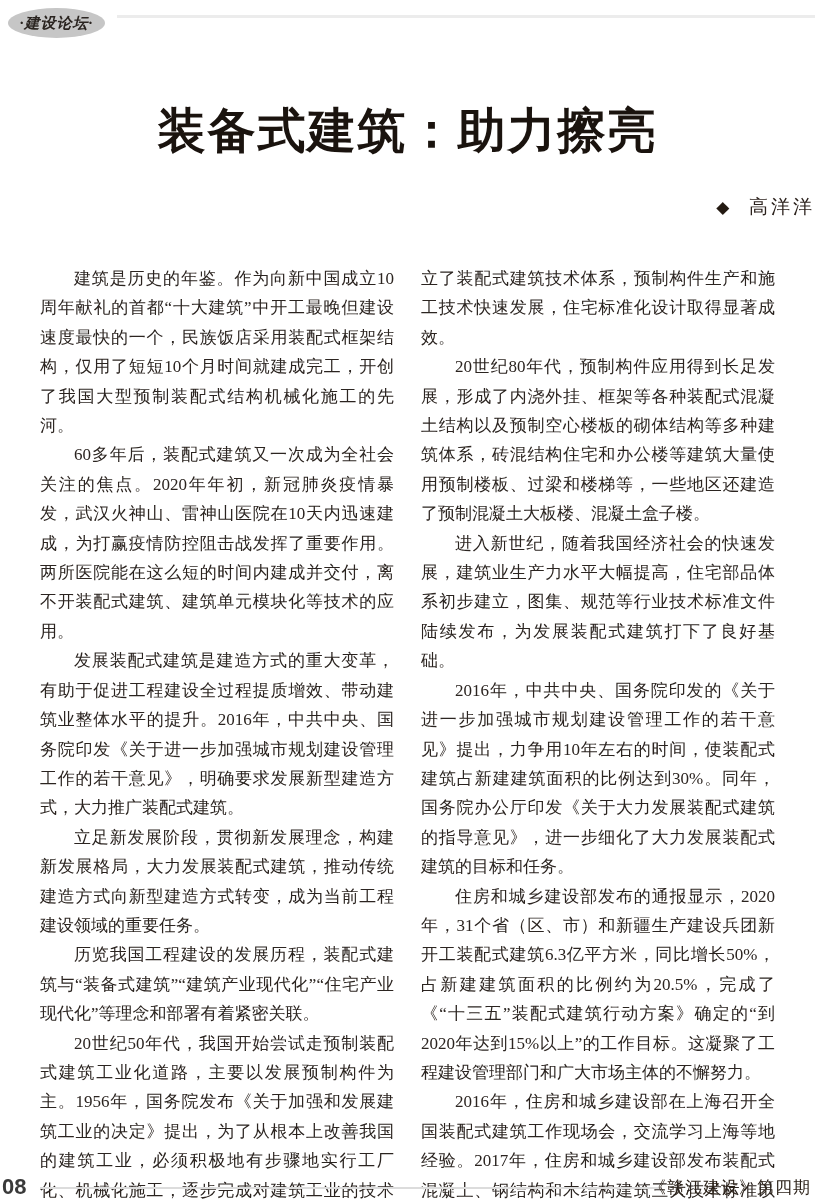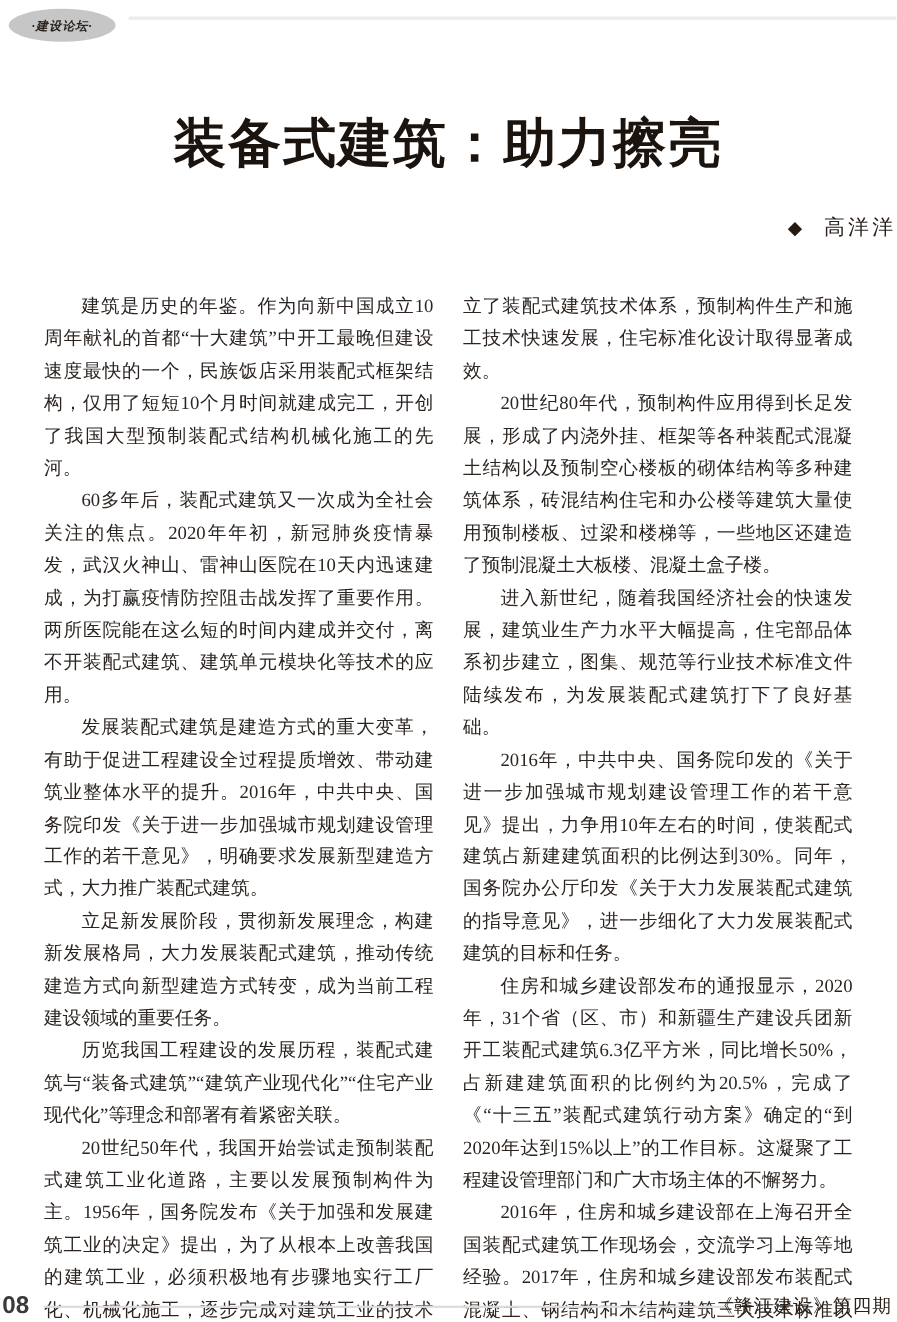--- a/index.html
+++ b/index.html
@@ -23,21 +23,21 @@
     top: 8px;
     width: 97px;
     height: 30px;
     background: #c6c6c6;
     border-radius: 50%;
     display: flex;
     align-items: center;
     justify-content: center;
   }
   .badge-label {
-    font-size: 11px;
+    font-size: 15px;
     font-weight: bold;
     font-style: italic;
     color: #2a2420;
     letter-spacing: 1px;
     white-space: nowrap;
   }
 
   
   .top-rule {
     position: absolute;

